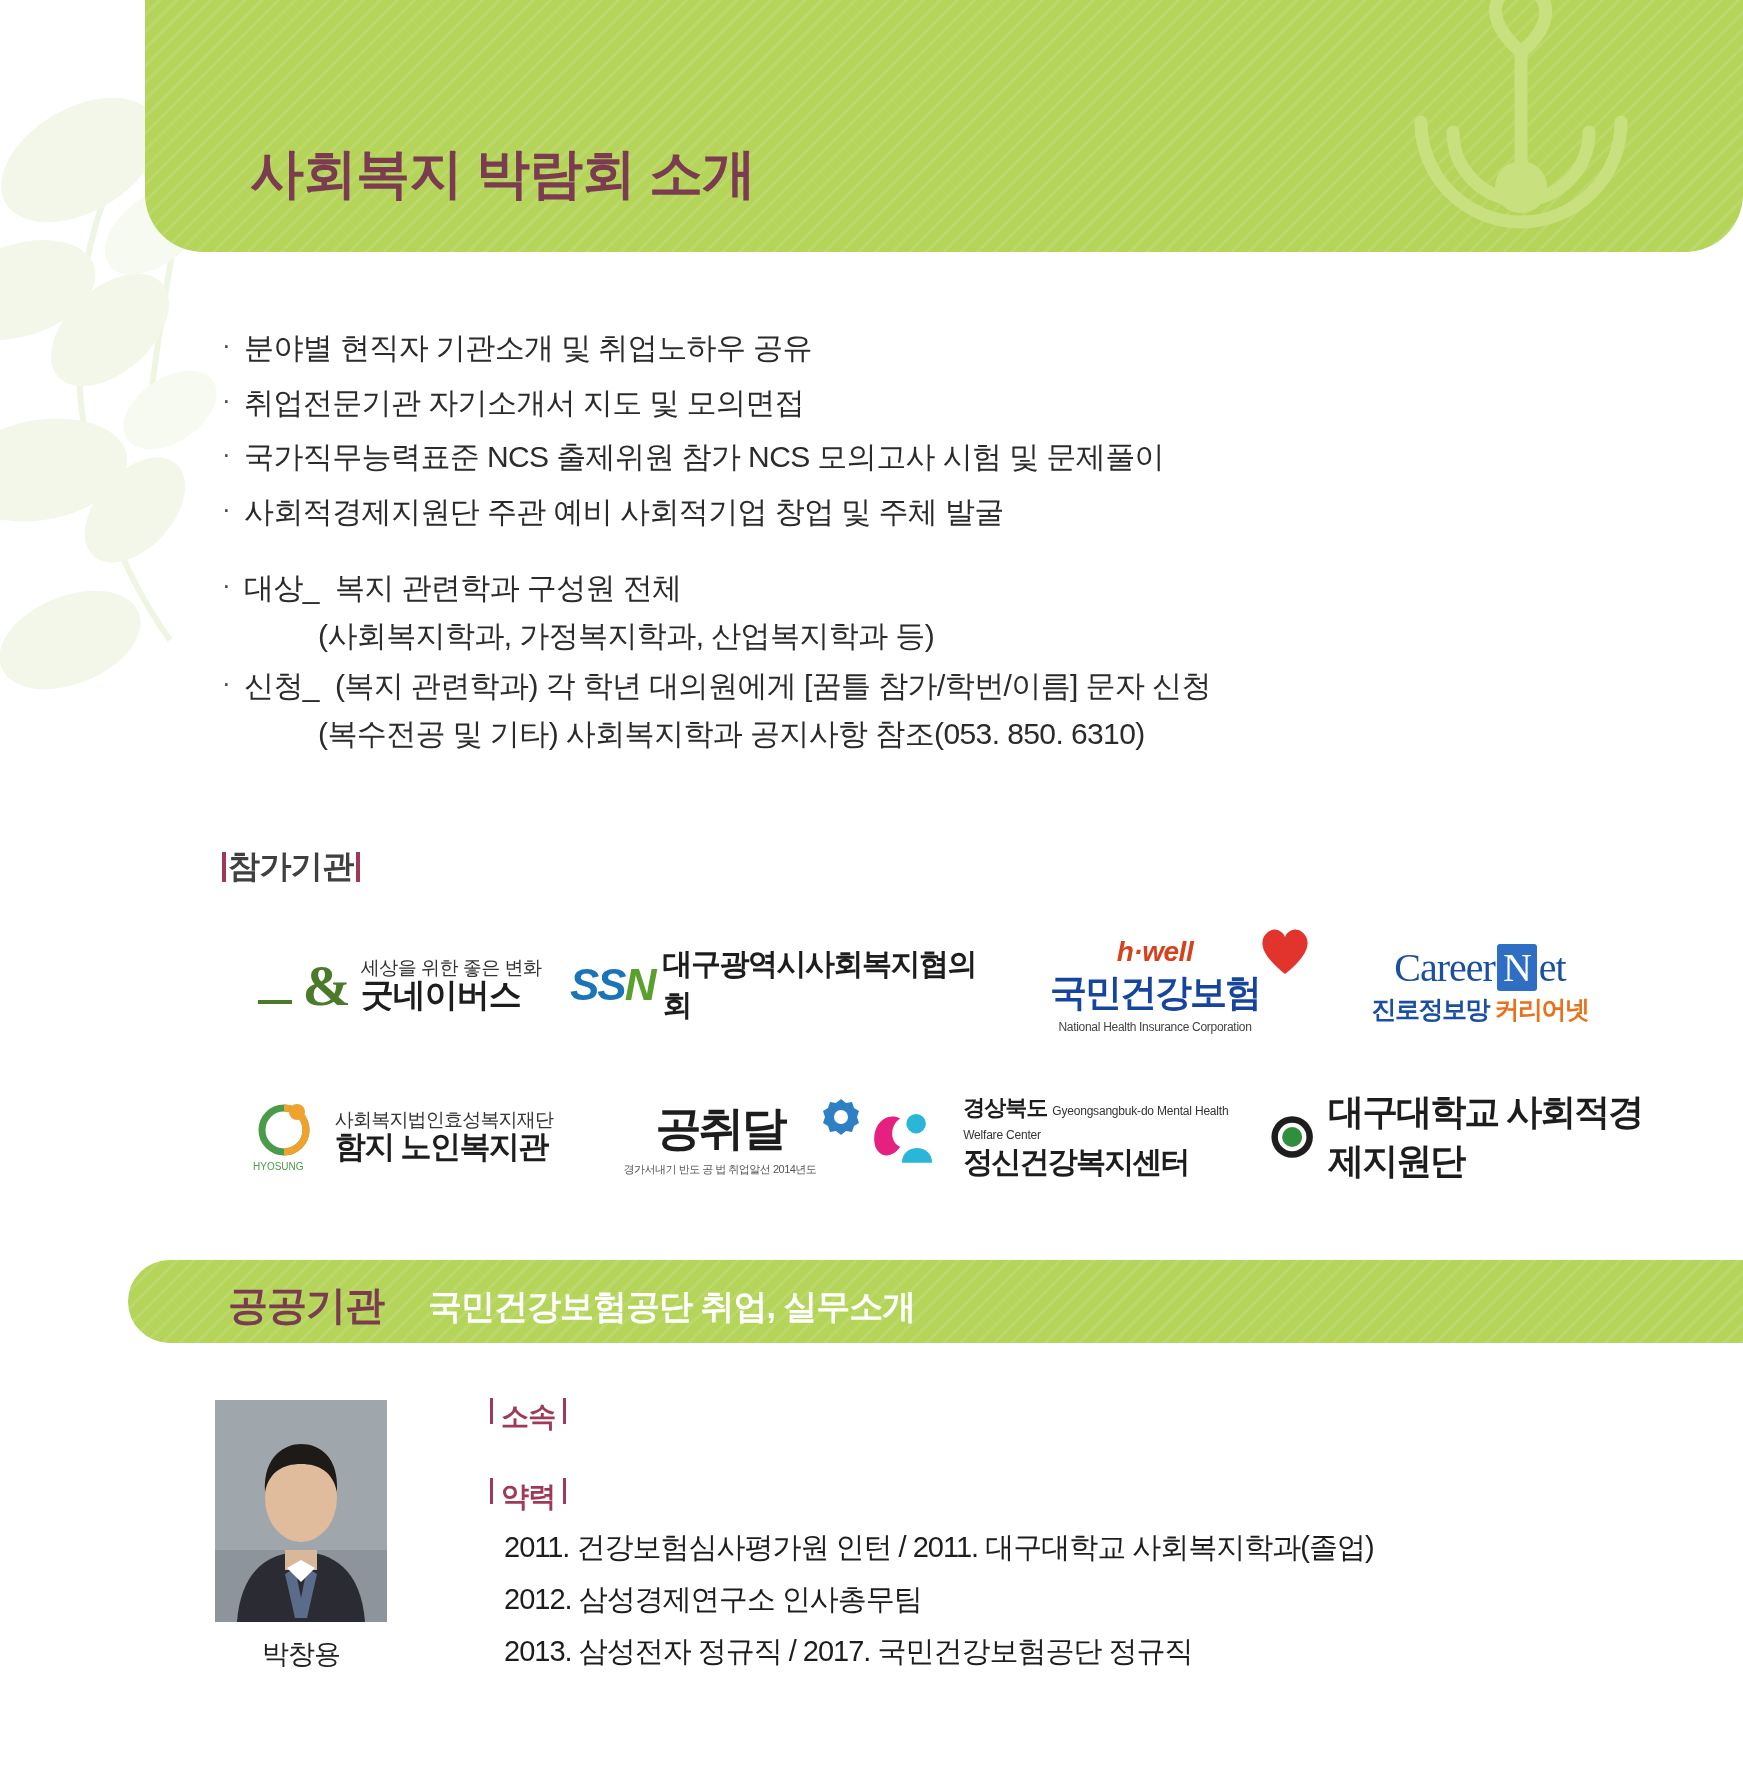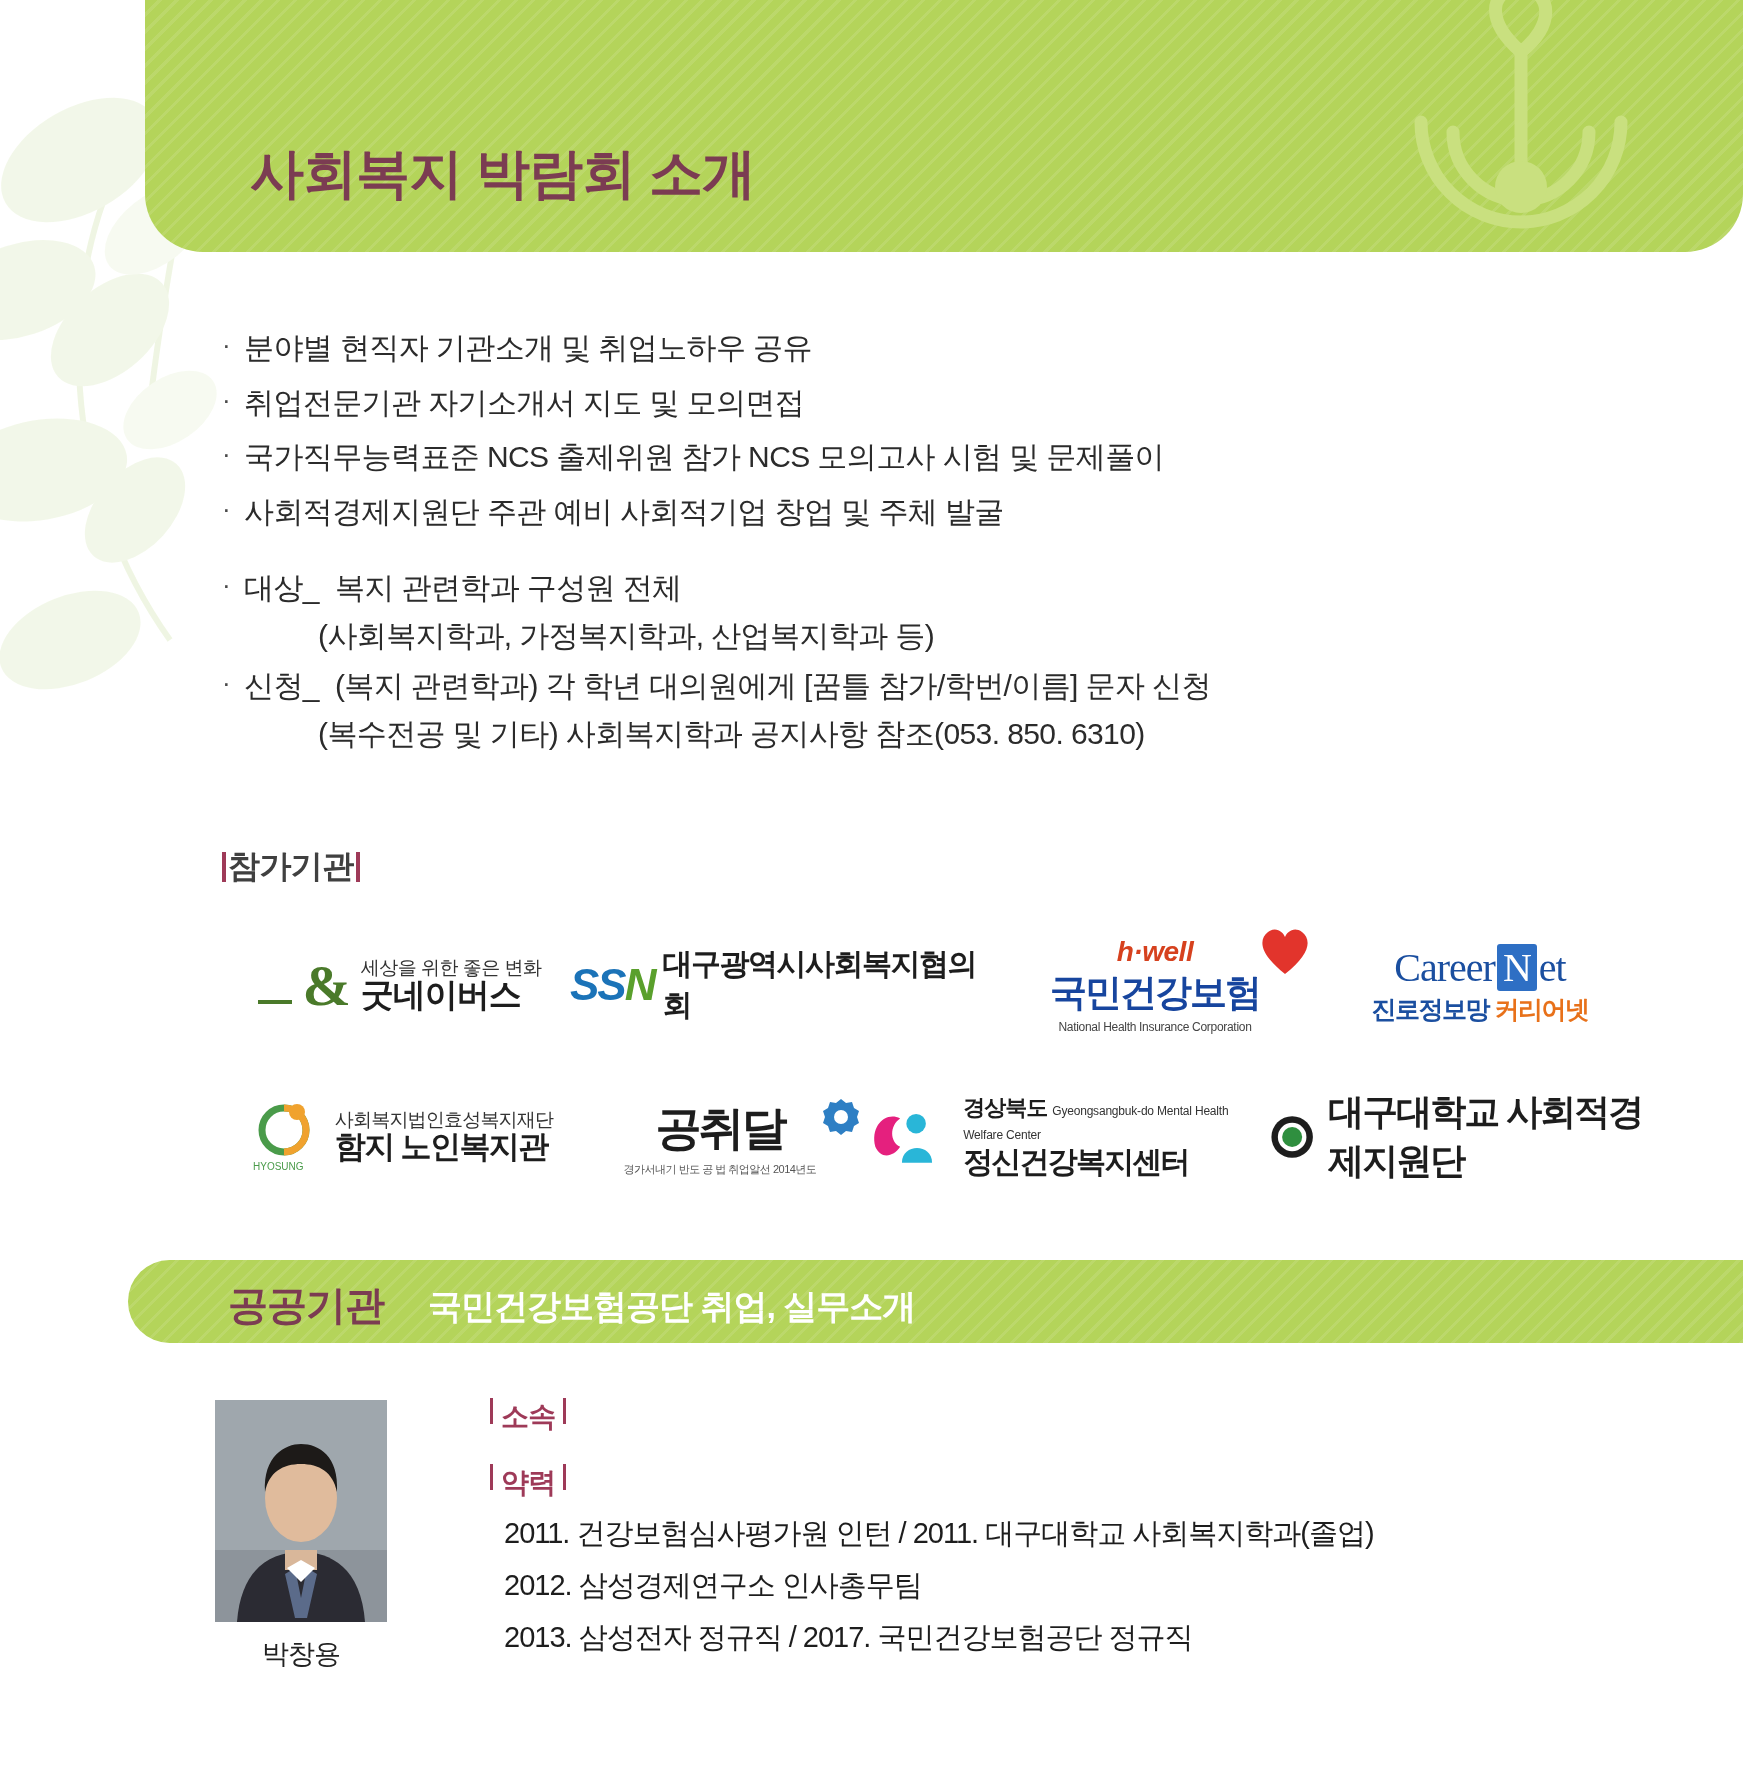--- a/index.html
+++ b/index.html
@@ -293,21 +293,21 @@
     font-size: 28px;
     font-weight: bold;
     color: #9e3a58;
     letter-spacing: -0.8px;
   }
   .pb-label .bl, .pb-label .br {
     display:inline-block; width:3px; height:26px; background:#9e3a58;
   }
   .affil-row { display:flex; align-items:center; gap:18px; }
   .affil-text { font-size: 29px; color:#1d1d1d; letter-spacing:-1px;}
-  .career-head { margin-top: 28px; }
+  .career-head { margin-top: 42px; }
   .career-line {
     font-size: 29px;
     color: #1d1d1d;
     letter-spacing: -1px;
     margin-top: 12px;
     padding-left: 14px;
   }
 </style>
 </head>
 <body>

